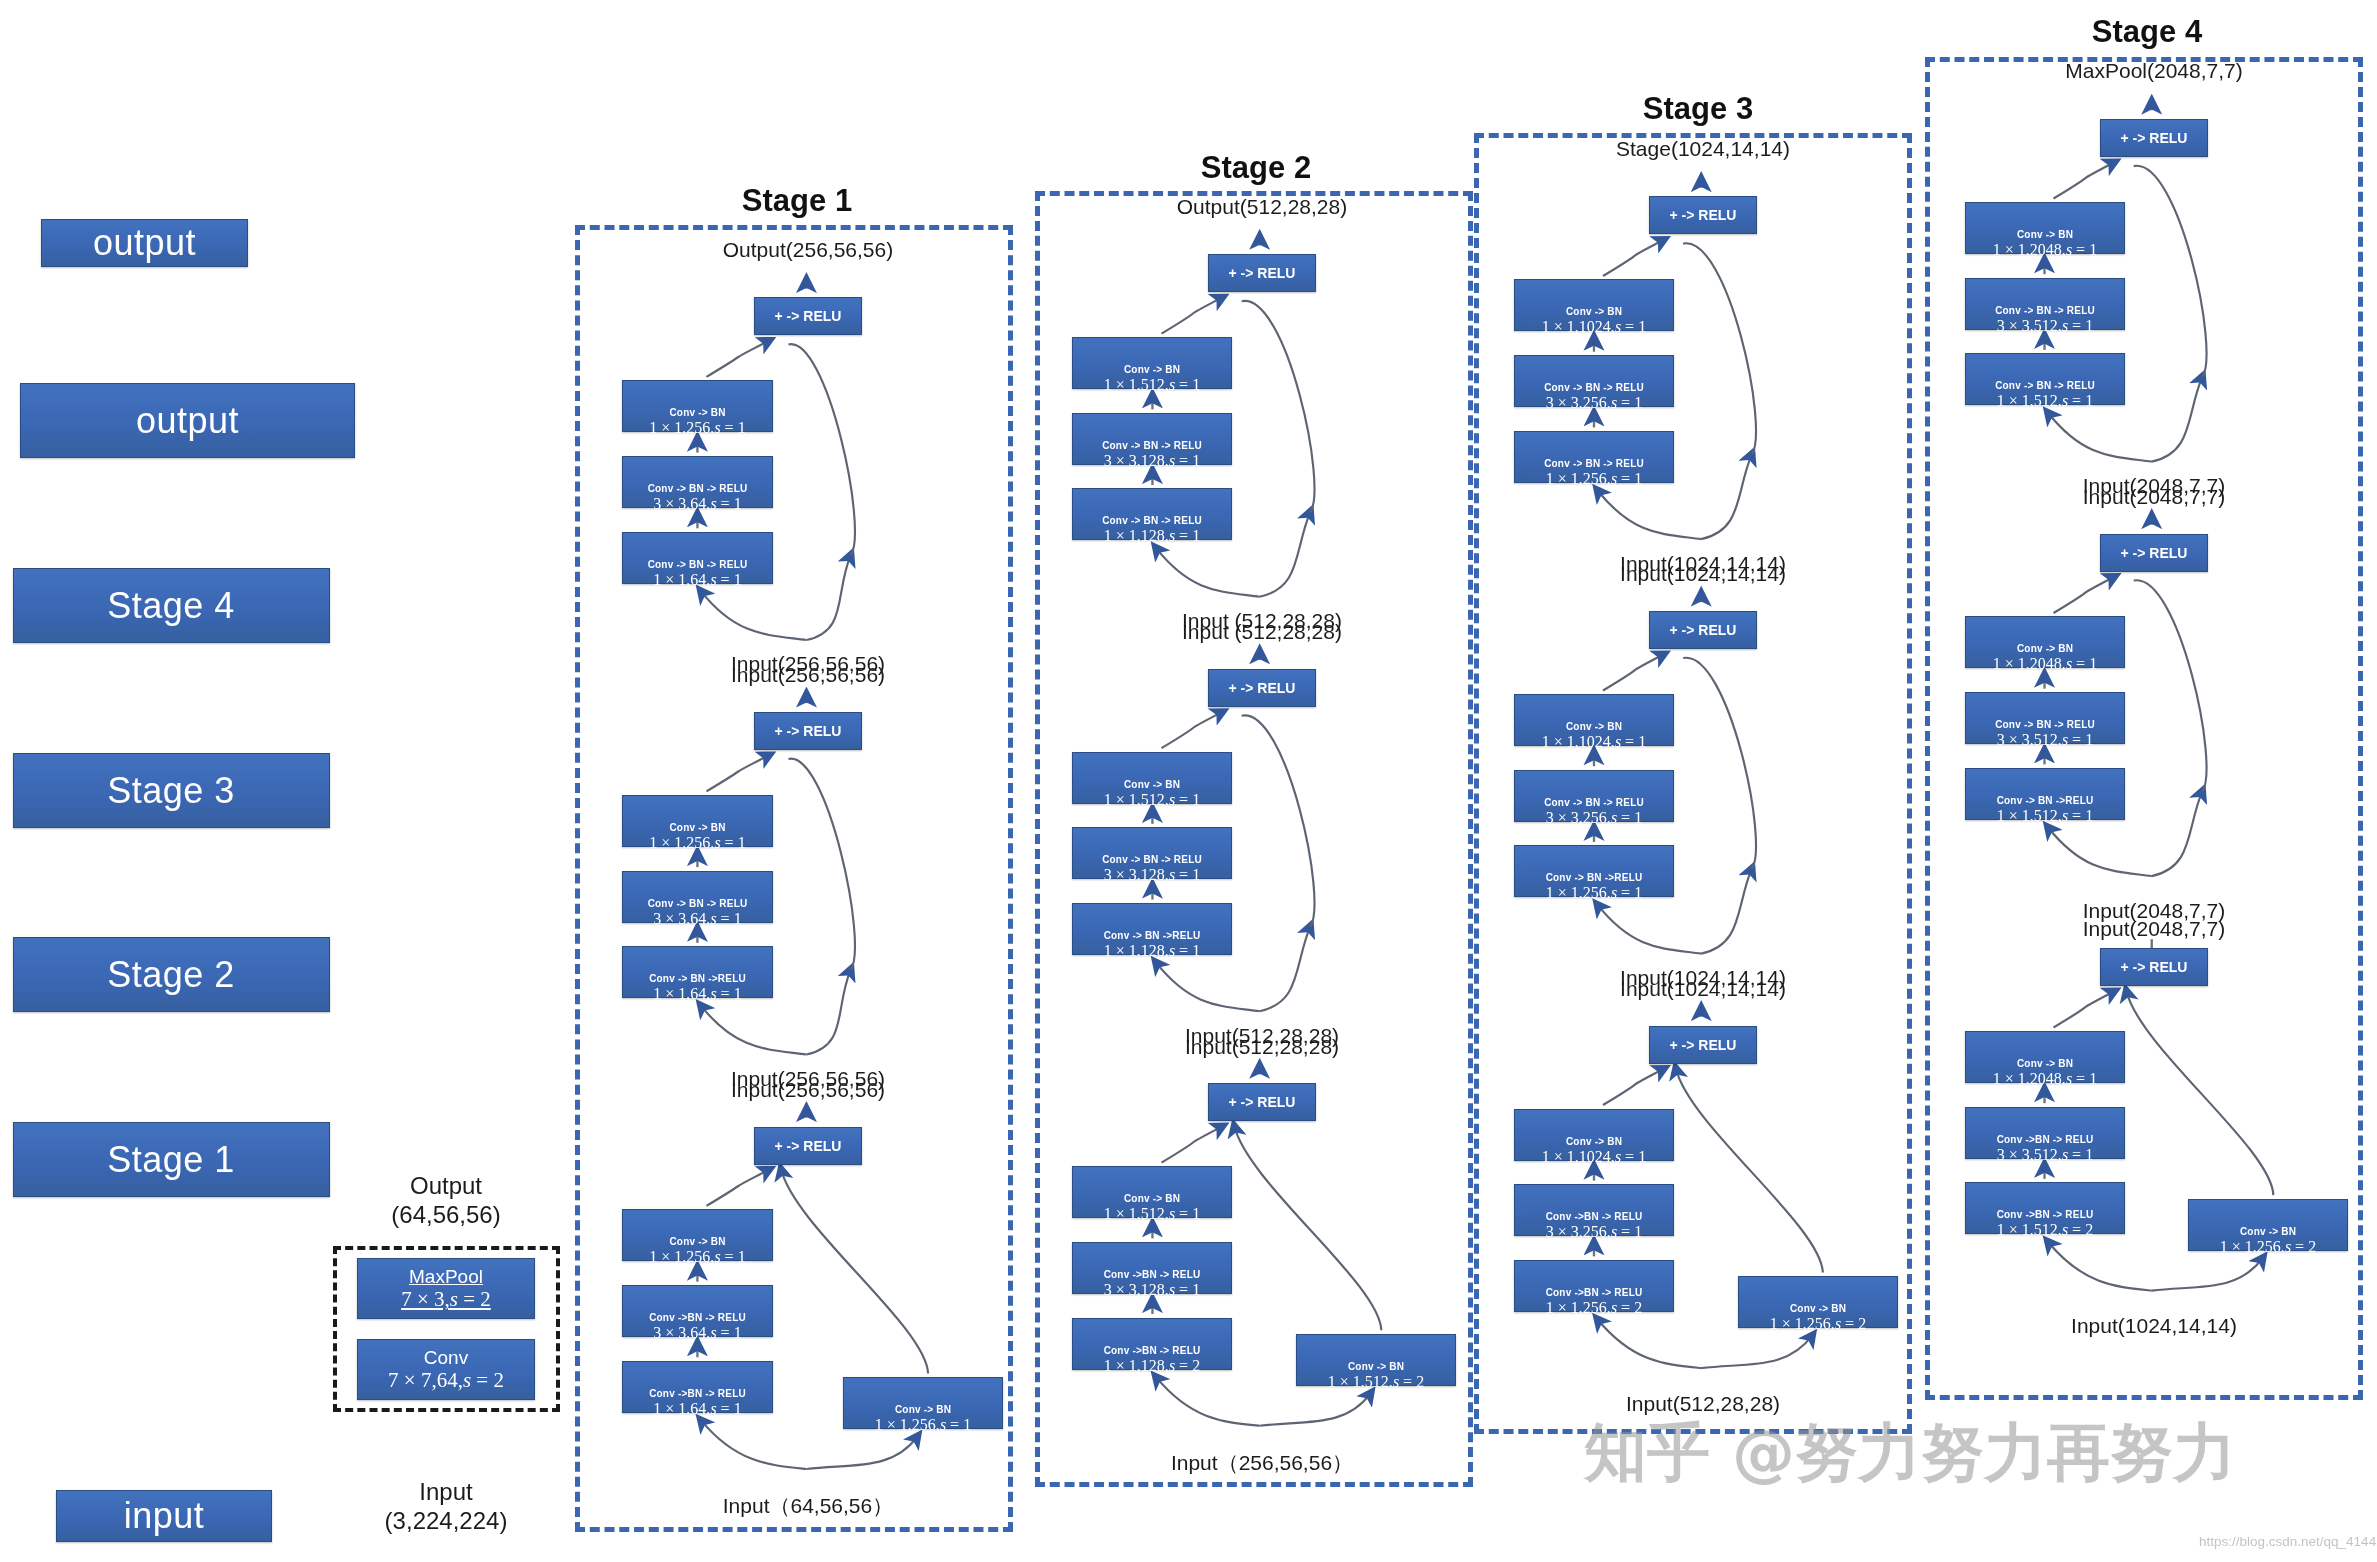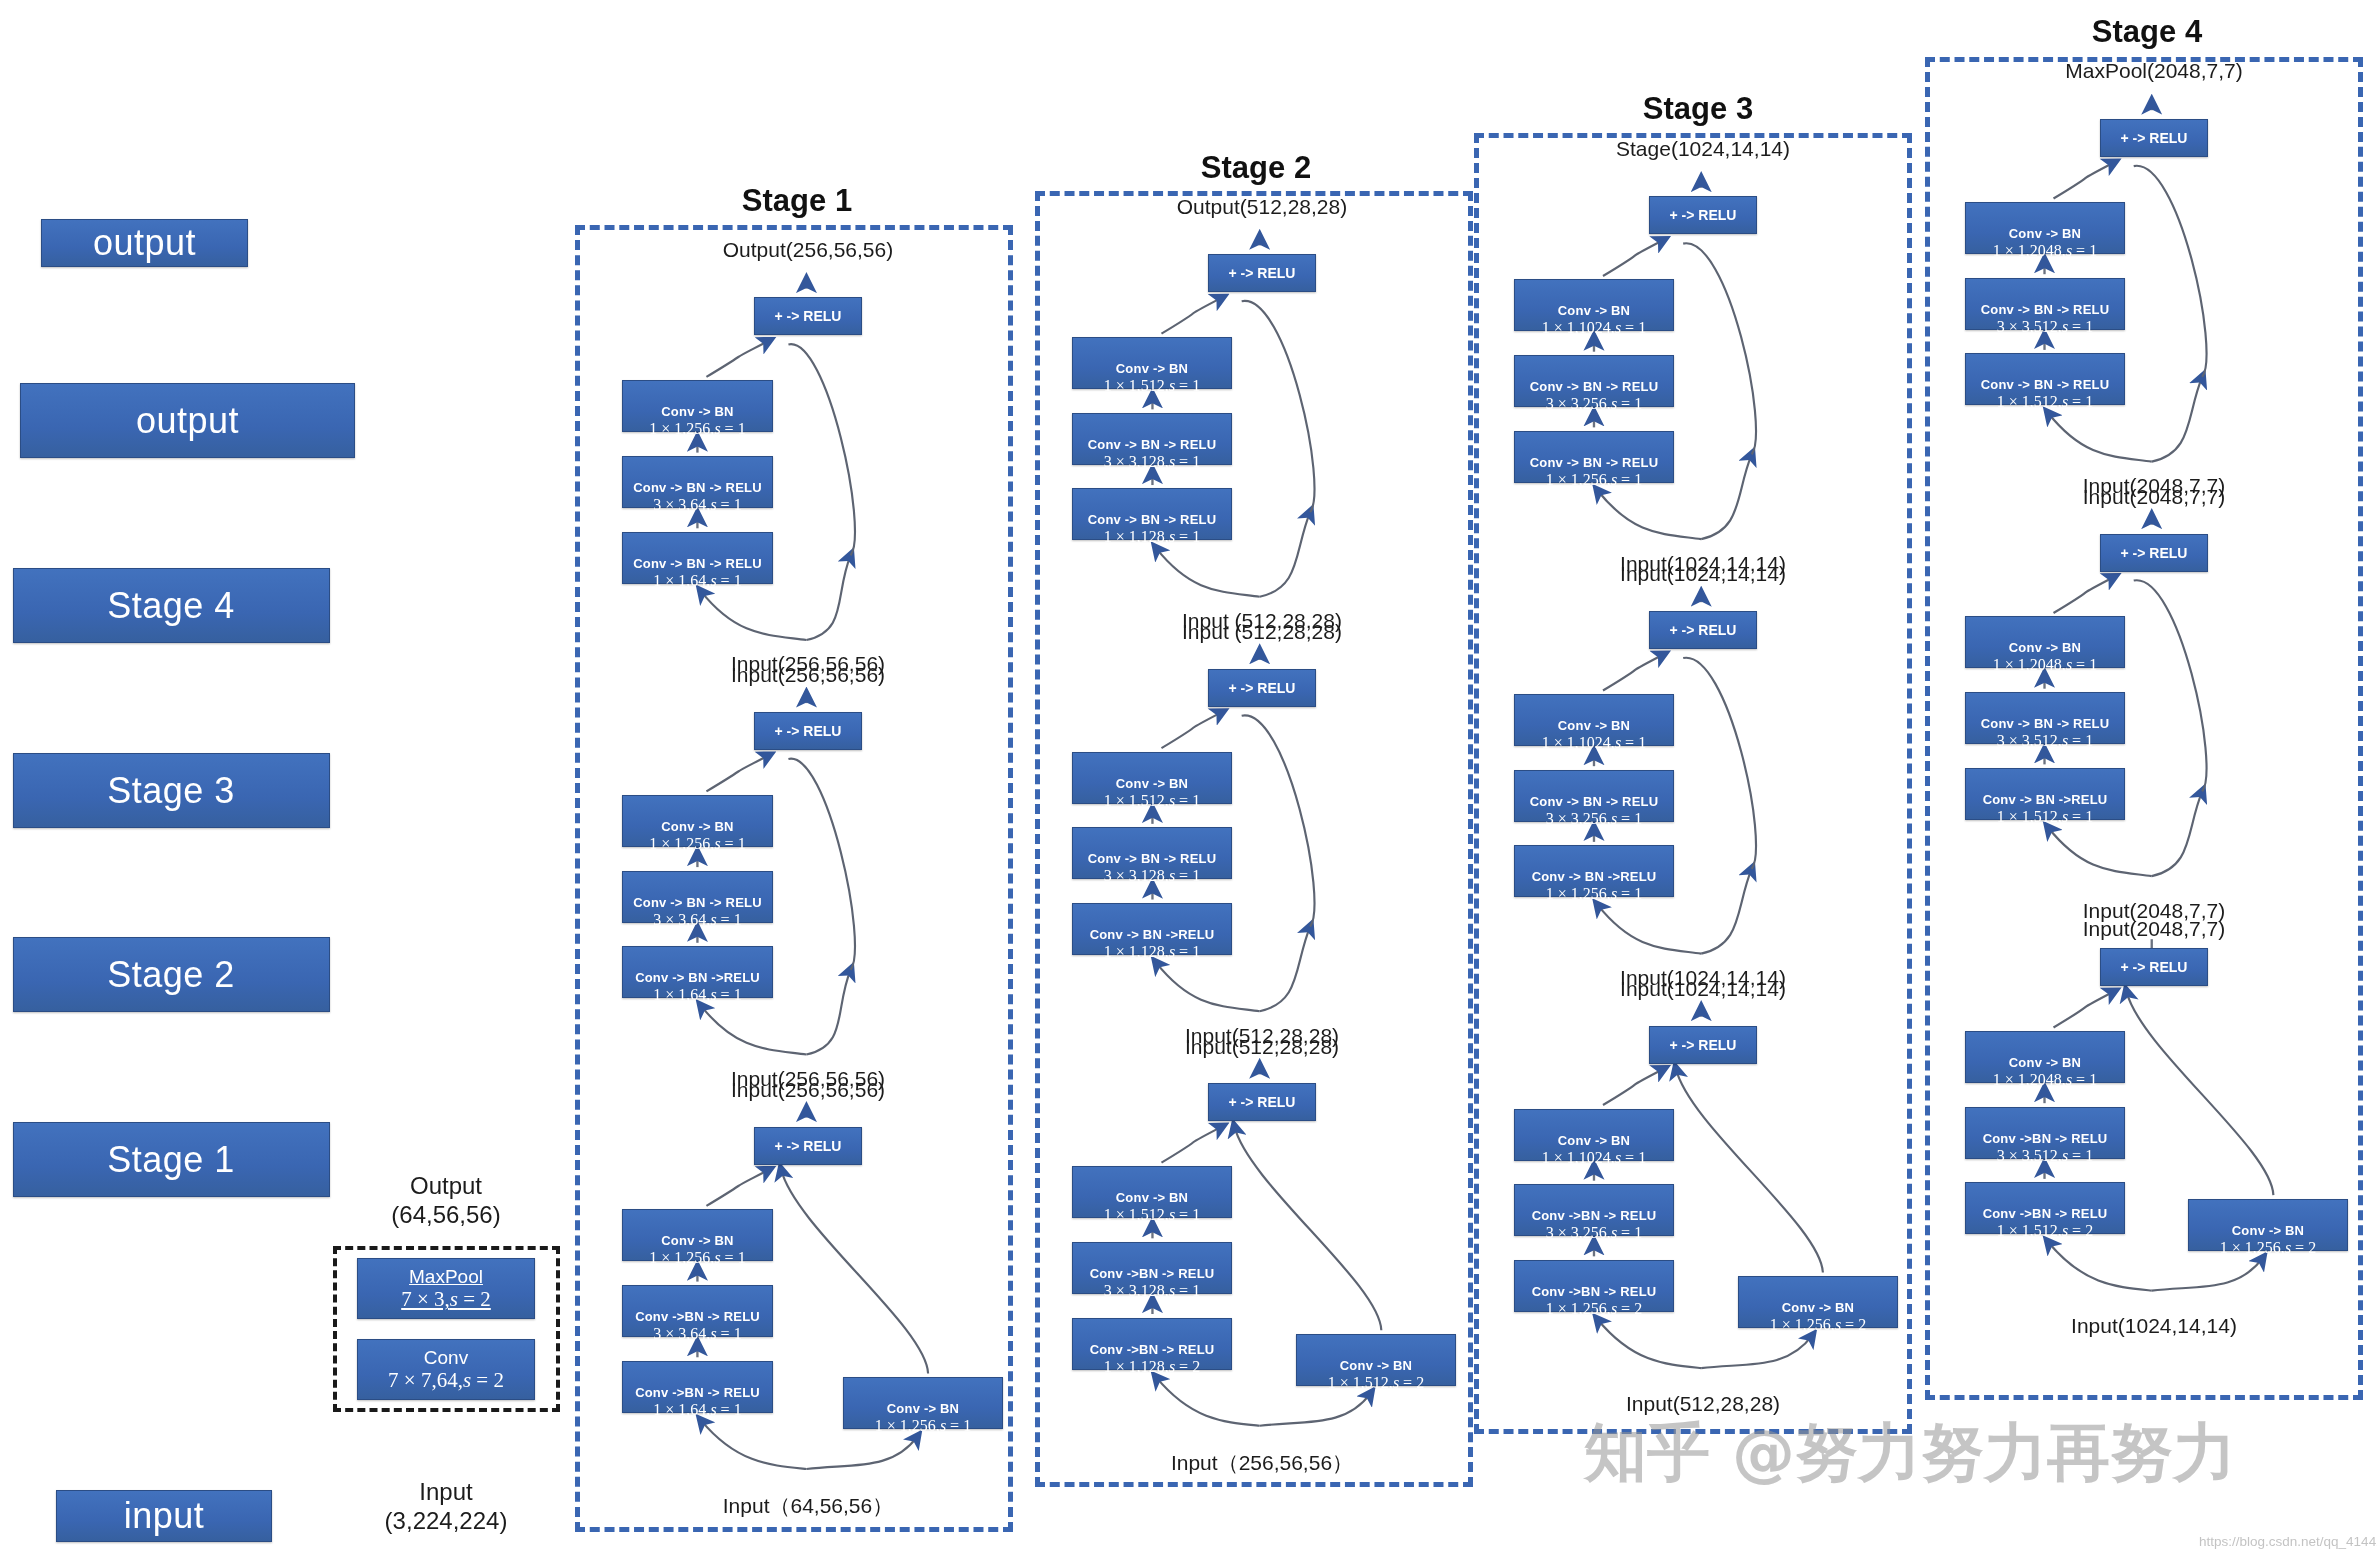--- a/index.html
+++ b/index.html
@@ -24,21 +24,21 @@
     align-items:center;
     justify-content:center;
     text-align:center;
     box-shadow:0 0.9px 1.8px rgba(0,0,0,.25);
     line-height:1.15;
   }
   .big-box{font-size:36px;font-weight:400;letter-spacing:0.5px;}
   .stem-box{font-size:19px;}
   .stem-box .l2{font-size:21px;}
   .unit-box{font-size:15.3px;}
-  .unit-box .l1{font-size:13px;font-weight:700;letter-spacing:0.2px;margin-top:32px;}
+  .unit-box .l1{font-size:10px;font-weight:700;letter-spacing:0.2px;margin-top:32px;}
   .unit-box .l2{font-size:16px;}
   .relu-box{font-size:14px;font-weight:700;}
 
   .mathi{font-style:italic;font-family:"Liberation Serif",serif;}
   .mathn{font-family:"Liberation Serif",serif;}
 
   
   .lbl{
     position:absolute;
     color:#1c1c1c;

